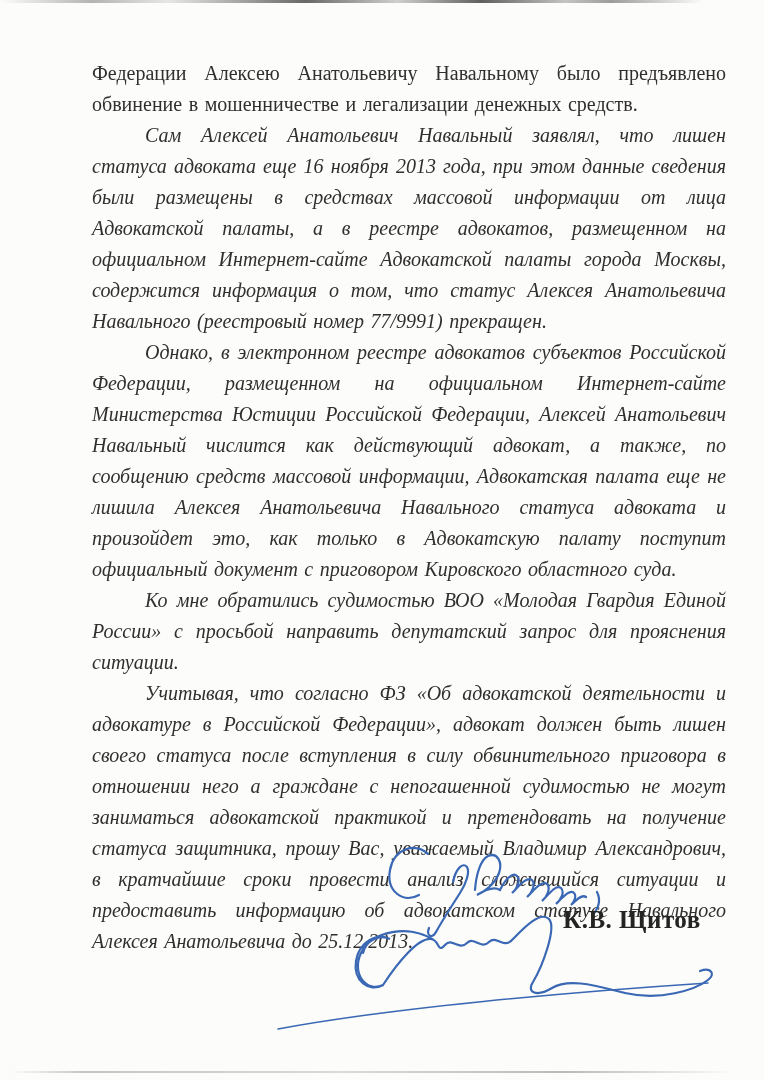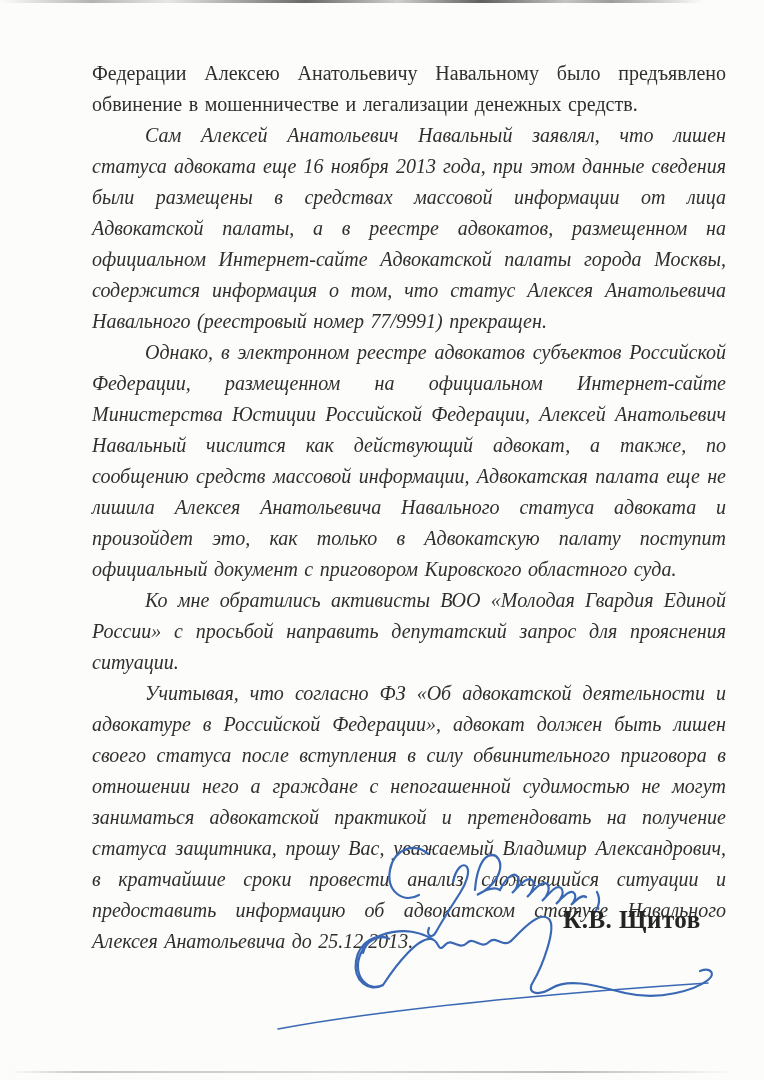--- a/index.html
+++ b/index.html
@@ -85,21 +85,21 @@
 <body>
 
 <div class="page">
 
   <div class="scan-edge-top"></div>
 
   <div class="letter-body">
       <p class="para">Федерации Алексею Анатольевичу Навальному было предъявлено обвинение в мошенничестве и легализации денежных средств.</p>
       <p class="para indent">Сам Алексей Анатольевич Навальный заявлял, что лишен статуса адвоката еще 16 ноября 2013 года, при этом данные сведения были размещены в средствах массовой информации от лица Адвокатской палаты, а в реестре адвокатов, размещенном на официальном Интернет-сайте Адвокатской палаты города Москвы, содержится информация о том, что статус Алексея Анатольевича Навального (реестровый номер 77/9991) прекращен.</p>
       <p class="para indent">Однако, в электронном реестре адвокатов субъектов Российской Федерации, размещенном на официальном Интернет-сайте Министерства Юстиции Российской Федерации, Алексей Анатольевич Навальный числится как действующий адвокат, а также, по сообщению средств массовой информации, Адвокатская палата еще не лишила Алексея Анатольевича Навального статуса адвоката и произойдет это, как только в Адвокатскую палату поступит официальный документ с приговором Кировского областного суда.</p>
-      <p class="para indent">Ко мне обратились активисты ВОО «Молодая Гвардия Единой России» с просьбой направить депутатский запрос для прояснения ситуации.</p>
+      <p class="para indent">Ко мне обратились судимостью ВОО «Молодая Гвардия Единой России» с просьбой направить депутатский запрос для прояснения ситуации.</p>
       <p class="para indent">Учитывая, что согласно ФЗ «Об адвокатской деятельности и адвокатуре в Российской Федерации», адвокат должен быть лишен своего статуса после вступления в силу обвинительного приговора в отношении него а граждане с непогашенной судимостью не могут заниматься адвокатской практикой и претендовать на получение статуса защитника, прошу Вас, уважаемый Владимир Александрович, в кратчайшие сроки провести анализ сложившийся ситуации и предоставить информацию об адвокатском статусе Навального Алексея Анатольевича до 25.12.2013.</p>
     </div>
 
   <svg class="salutation-svg" viewBox="0 0 460 210" aria-label="С уважением, подпись">
     <g fill="none" stroke="#3a68b4" stroke-width="2.2" stroke-linecap="round">
 
       <path d="M158,14 C146,2 124,8 120,30 C116,51 133,64 149,55"></path>
 
       <path d="M183,42 C186,28 193,22 197,27 C200,32 196,44 190,53 C181,67 172,81 166,92 C162,99 156,96 159,88"></path>
 

